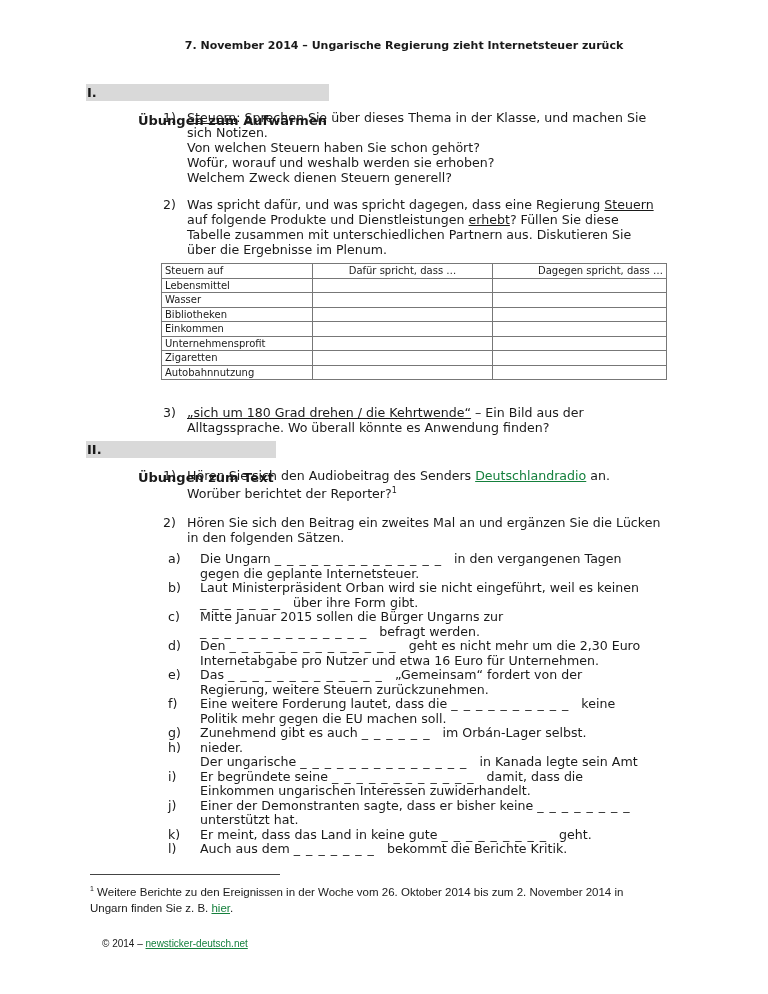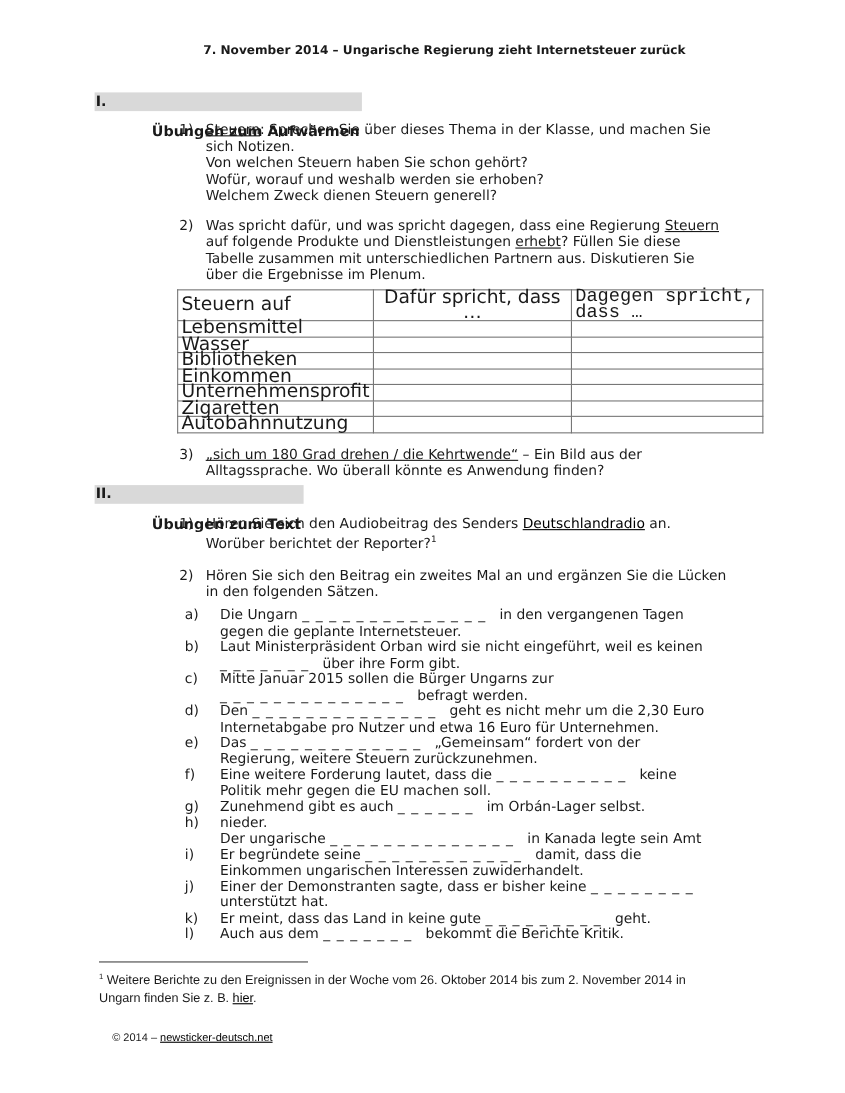--- a/index.html
+++ b/index.html
@@ -8,27 +8,27 @@
   .page-title { position: absolute; left: 0; width: 768px; top: 39px; text-align: center;
                 font-weight: bold; font-size: 11px; padding-left: 40px; box-sizing: border-box; }
   .section-head { position: absolute; left: 86px; font-weight: bold; font-size: 13px;
                   background: #d9d9d9; height: 17px; line-height: 17px; display: flex; }
   .section-head .num { width: 51px; padding-left: 1px; }
   .section-head .txt { padding-right: 2px; margin-top: 28px; }
   .item { position: absolute; display: flex; line-height: 15px; }
   .item .num { width: 24px; flex: none; }
   .item .body { flex: 1; }
   .u { text-decoration: underline; }
-  .link { color: #000000; text-decoration: underline; }
+  .link { color: #15803d; text-decoration: underline; }
   table.tax { position: absolute; left: 161px; top: 263px; border-collapse: collapse;
-              font-size: 17px; }
+              font-size: 10px; }
   table.tax td { border: 1px solid #777; padding: 0 3px; height: 13.5px; line-height: 13.5px; }
   table.tax td.c1 { width: 144px; }
   table.tax td.c2 { width: 173px; text-align: center; margin-top: 31px; }
-  table.tax td.c3 { width: 167px; text-align: left; font-family: Liberation Mono, monospace; }
+  table.tax td.c3 { width: 167px; text-align: right; }
   .sub { position: absolute; left: 168px; width: 520px; }
   .sub .row { display: flex; line-height: 14.5px; }
   .sub .lt { width: 32px; flex: none; }
   .sub .tx { flex: 1; }
   .blank { letter-spacing: 1px; }
   .fn-rule { position: absolute; left: 90px; top: 874px; width: 190px; border-top: 1px solid #444; }
   .footnote { position: absolute; left: 90px; top: 881px; width: 600px; font-family: "Liberation Sans", sans-serif;
               font-size: 11.5px; line-height: 16px; }
   .footnote sup { font-size: 7px; }
   .copyright { position: absolute; left: 102px; top: 938px; font-family: "Liberation Sans", sans-serif; font-size: 10px; }

